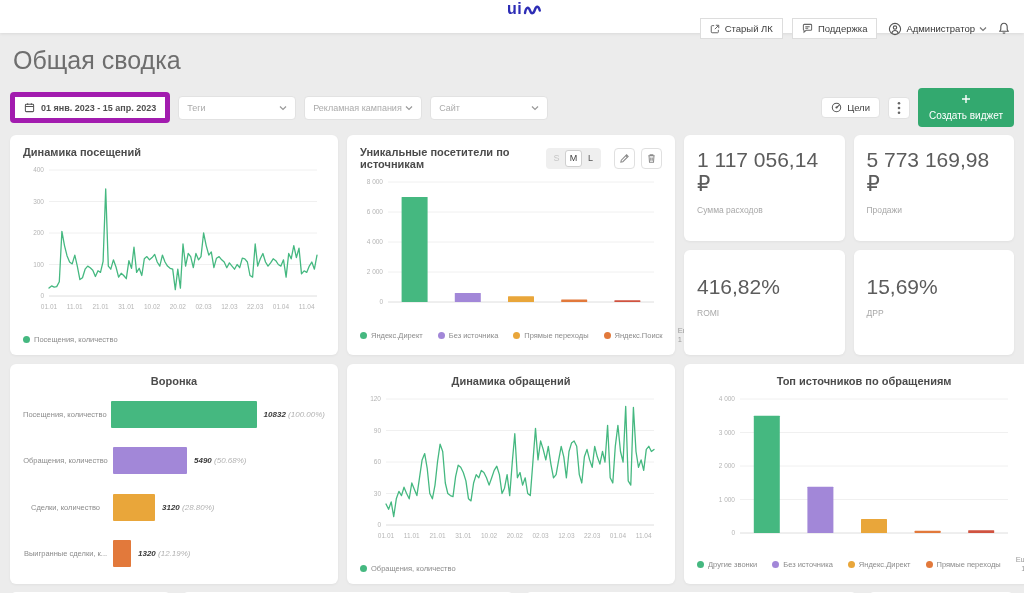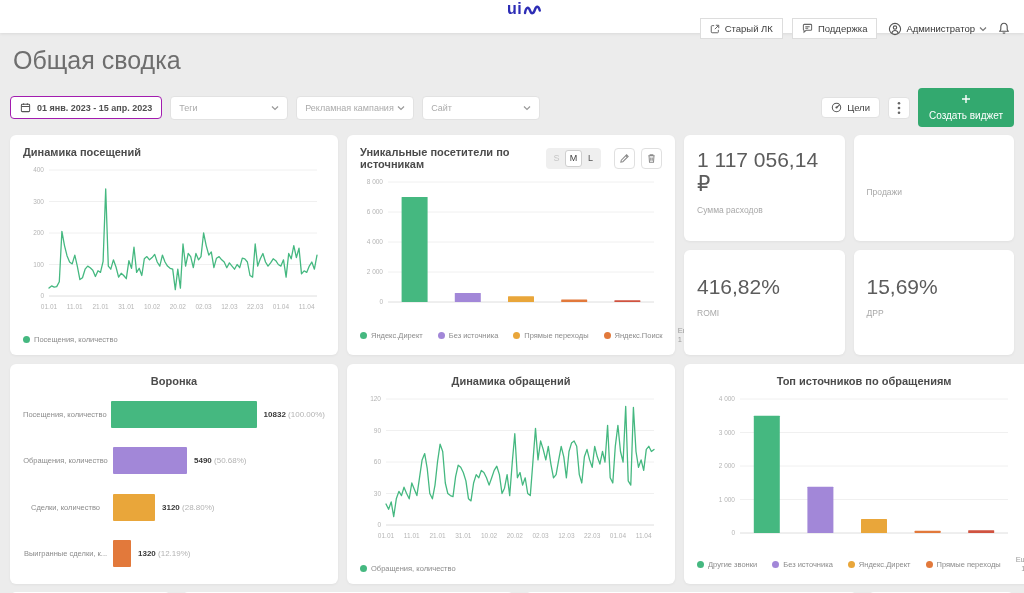--- a/index.html
+++ b/index.html
@@ -15,21 +15,21 @@
   .tb-btn { display:flex; align-items:center; gap:5px; border:1px solid #ddd; border-radius:0;
             background:#fff; padding:4px 9px; font-size:9.5px; color:#3f3f3f; cursor:pointer; }
   .user-box { display:flex; align-items:center; gap:4px; font-size:9.5px; color:#333; cursor:pointer; padding:2px 2px; }
   .icon { display:inline-flex; align-items:center; justify-content:center; }
 
   
   .content { padding:0 10px; }
   .page-title { font-size:25px; font-weight:400; color:#6e6e6e; margin:13px 0 13px 3px; }
 
   .filters { display:flex; gap:8px; align-items:center; margin-bottom:8px; }
-  .date-btn { background:#fff; border:1px solid #a21caf; border-radius:4px; padding:5px 9px;
+  .date-btn { background:#fff; border:5px solid #a21caf; border-radius:4px; padding:5px 9px;
               display:flex; align-items:center; gap:6px; font-size:9px; font-weight:bold; color:#4f4f4f; cursor:pointer; }
   .select { background:#fff; border:1px solid #e2e2e2; border-radius:4px; width:118px; height:24px;
             padding:0 8px; display:flex; align-items:center; font-size:9px; color:#ababab; cursor:pointer; }
   .select .chev { margin-left:auto; }
   .filters-right { margin-left:auto; display:flex; gap:8px; align-items:center; }
   .goals-btn { background:#fff; border:1px solid #e2e2e2; border-radius:4px; padding:4px 9px;
                display:flex; align-items:center; gap:5px; font-size:9.5px; color:#3f3f3f; cursor:pointer; }
   .kebab-btn { width:22px; height:22px; background:#fff; border:1px solid #e2e2e2; border-radius:4px;
                display:flex; align-items:center; justify-content:center; cursor:pointer; }
   .create-btn { border:none; border-radius:4px; padding:6px 11px; font-size:10px; color:#fff;
@@ -61,21 +61,21 @@
   .sml-btn.active { background:#fff; border-color:#cfcfcf; color:#3c3c3c; }
   .tool-btn { width:21px; height:21px; background:#fff; border:1px solid #e0e0e0; border-radius:4px;
               display:flex; align-items:center; justify-content:center; cursor:pointer; margin-left:6px; }
 
   
   .funnel-body { flex:1; display:flex; flex-direction:column; justify-content:space-between; padding:14px 0 6px 0; }
   .funnel-row { display:flex; align-items:center; }
   .funnel-label { width:90px; font-size:7.5px; color:#8b8b8b; padding-right:5px;
                   white-space:nowrap; overflow:hidden; }
   .funnel-bar { height:27px; border-radius:1px; flex:none; }
-  .funnel-value { margin-left:7px; font-size:8px; color:#3a3a3a; font-weight:bold; white-space:nowrap; }
+  .funnel-value { margin-left:7px; font-size:8px; color:#3a3a3a; font-weight:bold; white-space:nowrap;font-style:italic; }
   .funnel-pct { color:#b3b3b3; font-weight:normal; }
 
   .chart-box { margin-top:4px; }
   svg text { font-family:"Liberation Sans","DejaVu Sans",sans-serif; }
 
   .stubs { display:flex; gap:11px; margin-top:8px; }
   .stub { background:#fff; border-radius:6px 6px 0 0; height:26px; }
 </style>
 </head>
 <body>
@@ -298,20 +298,21 @@
           <span class="more-link">Ещё 1</span>
         </div>
     </div>
 
     <div class="stats-grid">
       <div class="card stat-card">
         <div class="stat-value">1 117 056,14 ₽</div>
         <div class="stat-label">Сумма расходов</div>
       </div>
       <div class="card stat-card">
+        <div class="stat-value">5 773 169,98 ₽</div>
         <div class="stat-label">Продажи</div>
       </div>
       <div class="card stat-card">
         <div class="stat-value">416,82%</div>
         <div class="stat-label">ROMI</div>
       </div>
       <div class="card stat-card">
         <div class="stat-value">15,69%</div>
         <div class="stat-label">ДРР</div>
       </div>

